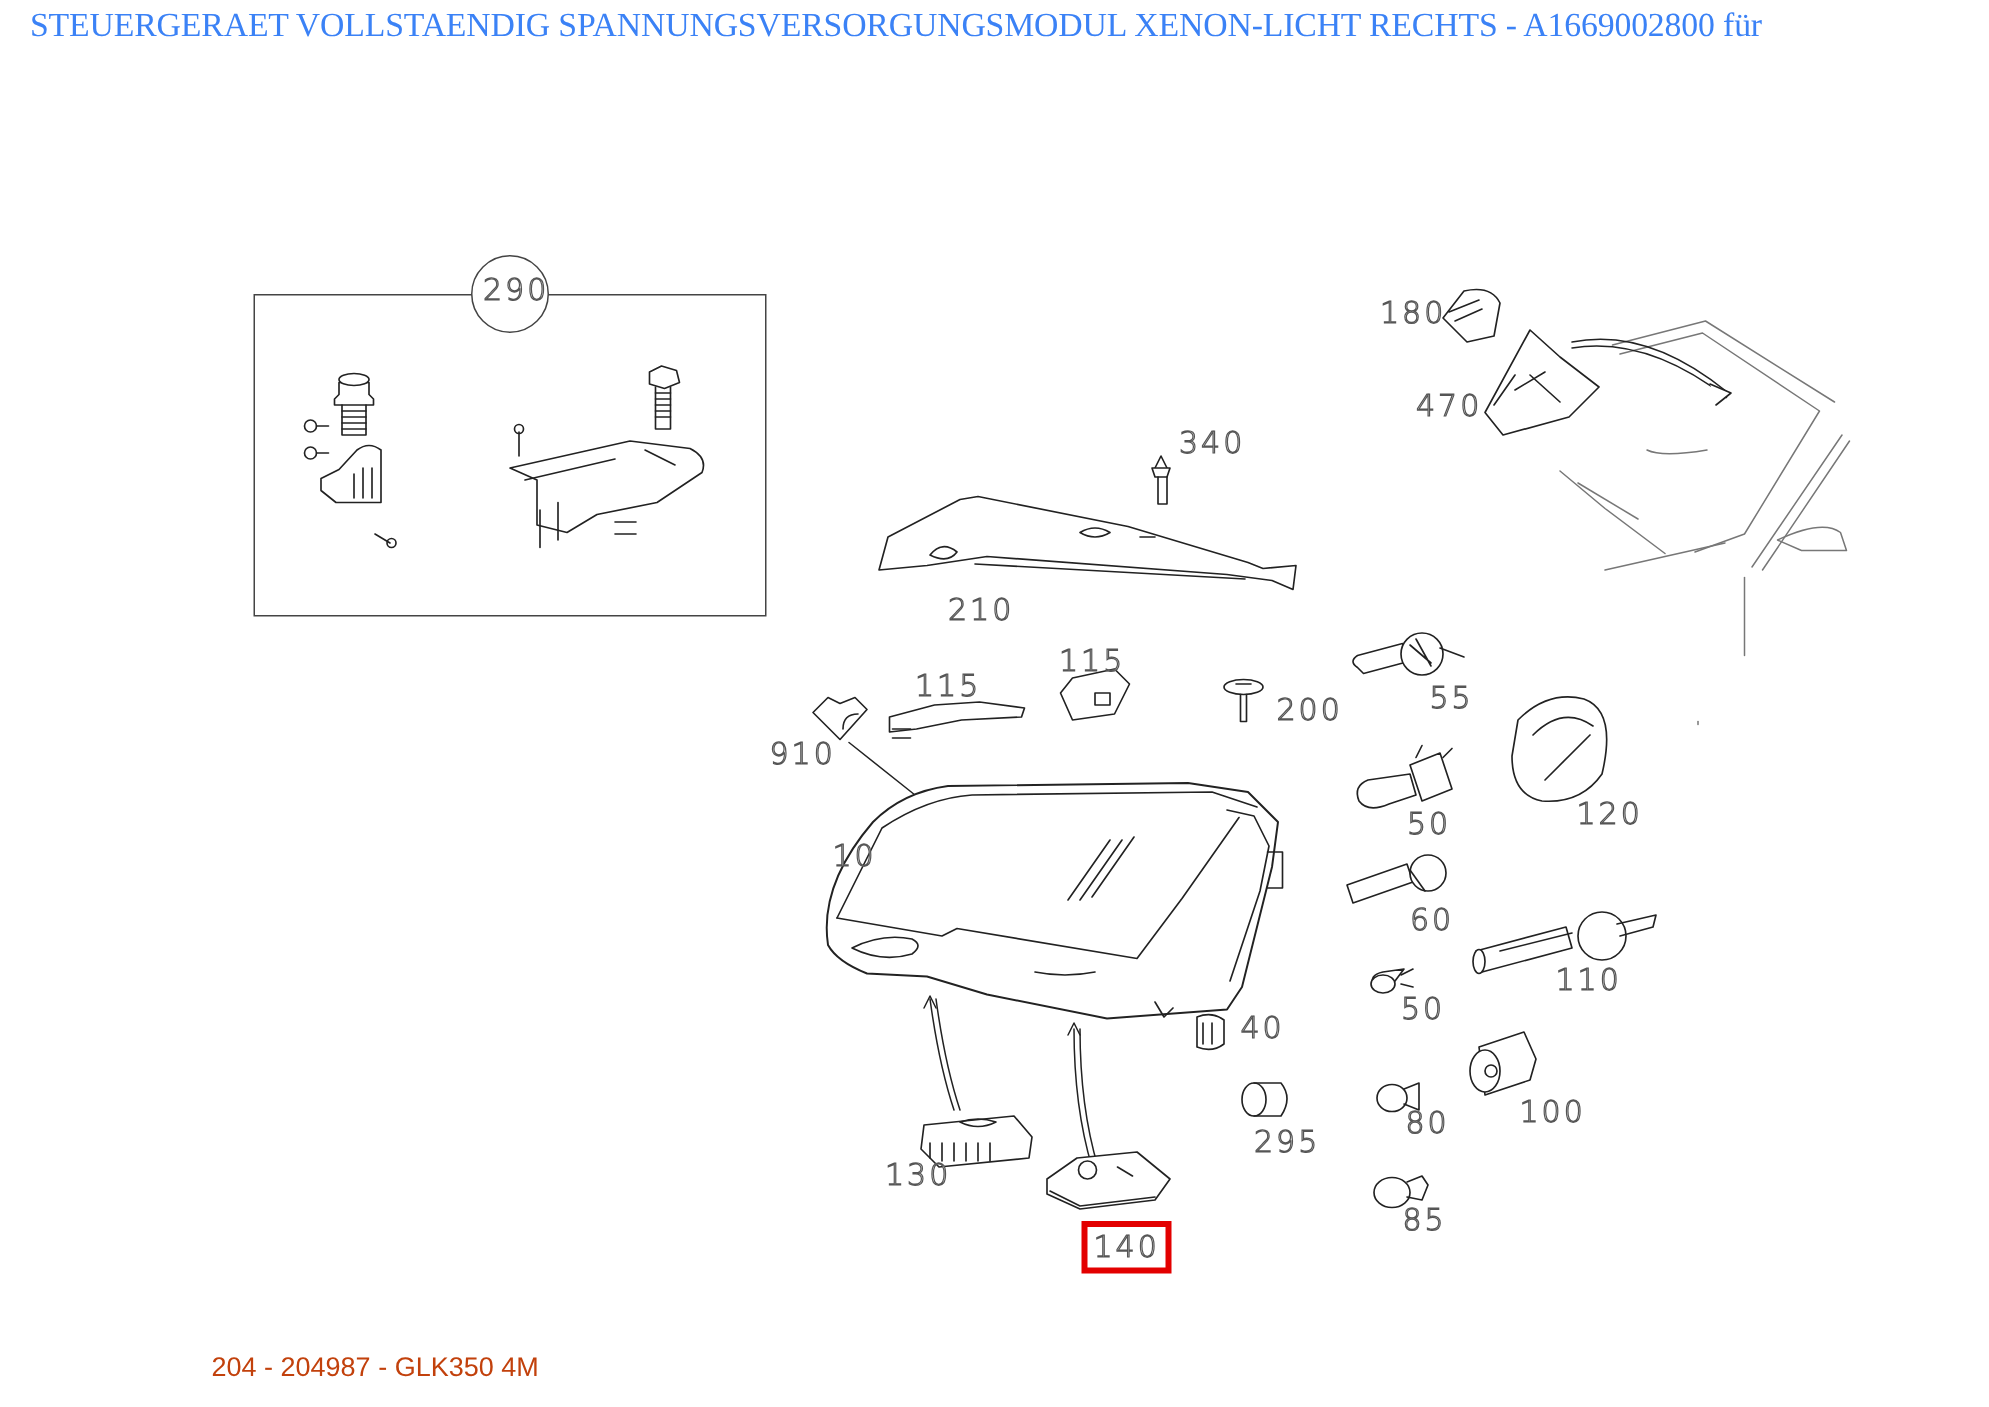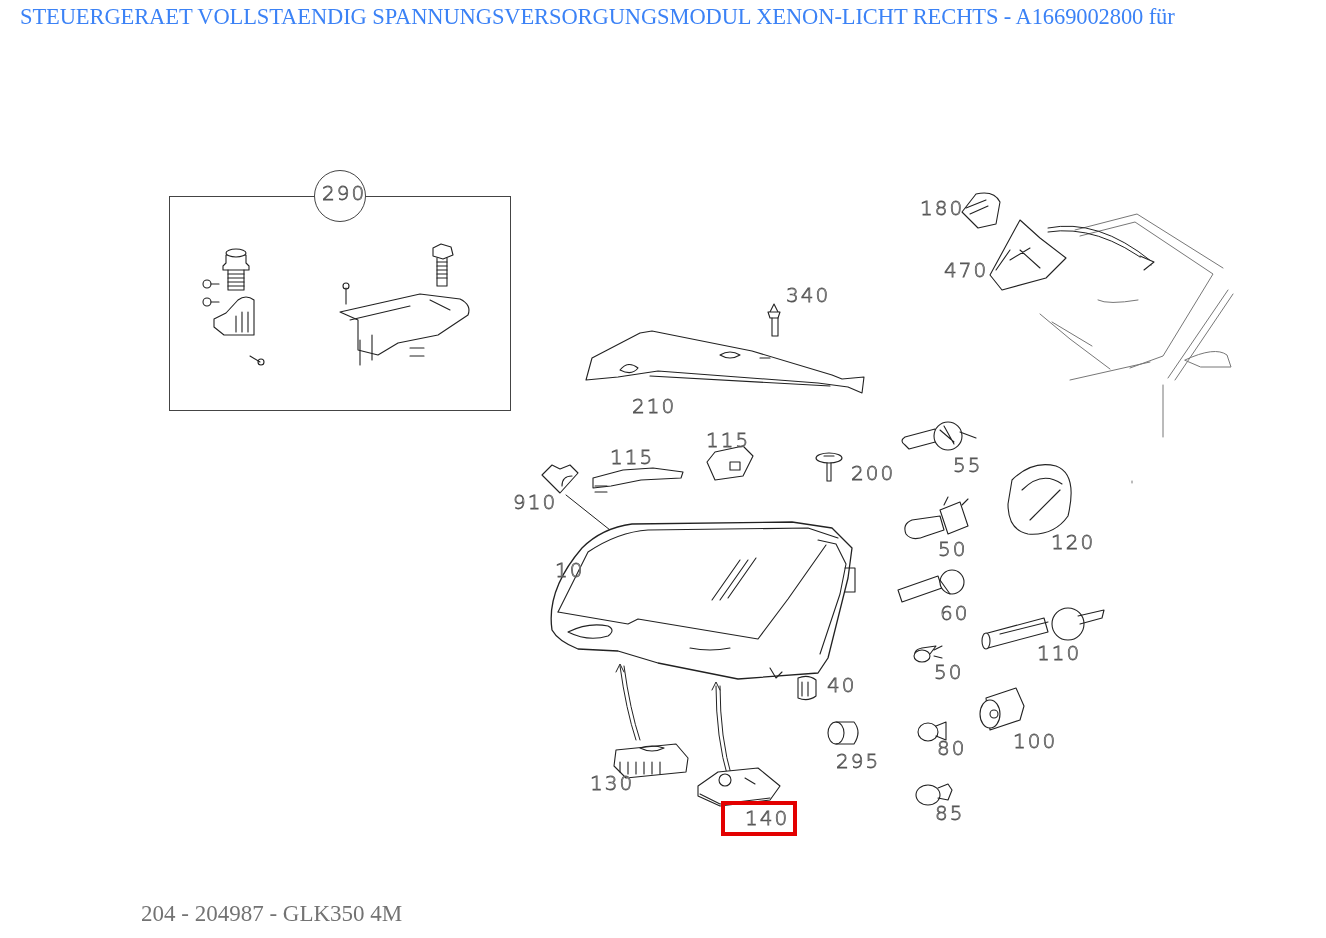--- a/index.html
+++ b/index.html
@@ -4,28 +4,28 @@
   <style>
     html, body { margin: 0; padding: 0; background: #ffffff; }
     body { width: 1326px; height: 938px; position: relative; overflow: hidden; font-family: "DejaVu Serif", serif; }
     .title {
       position: absolute; left: 20px; top: 4px; white-space: nowrap;
       font-family: "Liberation Serif", "DejaVu Serif", serif; font-size: 22.5px; color: #3b82f6;
       letter-spacing: -0.1px;
     }
     .footer {
       position: absolute; left: 141px; top: 901px; white-space: nowrap;
-      font-family: Liberation Serif, serif; font-size: 23px; color: #737373;
+      font-family: Liberation Sans, sans-serif; font-size: 18px; color: #c2410c;
     }
     svg.diagram { position: absolute; left: 0; top: 0; }
     .callout {
       position: absolute; font-family: "DejaVu Sans", sans-serif; font-size: 20px; font-weight: 200;
       color: #fff; -webkit-text-stroke: 0.8px #555; letter-spacing: 2px; white-space: nowrap; line-height: 1;
     }
-    .callout.hl { outline: 4px solid #e30000; outline-offset: 1px; padding: 2px 3px 3px 19px; }
+    .callout.hl { outline: 4px solid #e30000; outline-offset: 1px; padding: 2px 3px 3px 3px; margin-top: 13px; }
     .inset-box { position: absolute; left: 169px; top: 196px; width: 340px; height: 213px; border: 1.5px solid #444; }
     .inset-circle { position: absolute; left: 314px; top: 170px; width: 50px; height: 50px; border: 1.2px solid #444; border-radius: 50%; background: #fff; }
   </style>
 </head>
 <body>
 
 <div class="title">STEUERGERAET VOLLSTAENDIG SPANNUNGSVERSORGUNGSMODUL XENON-LICHT RECHTS - A1669002800 für</div>
 
 <svg class="diagram" width="1326" height="938" viewBox="0 0 1326 938" fill="none" stroke="#222" stroke-width="1.1" stroke-linejoin="round" stroke-linecap="round">
 

